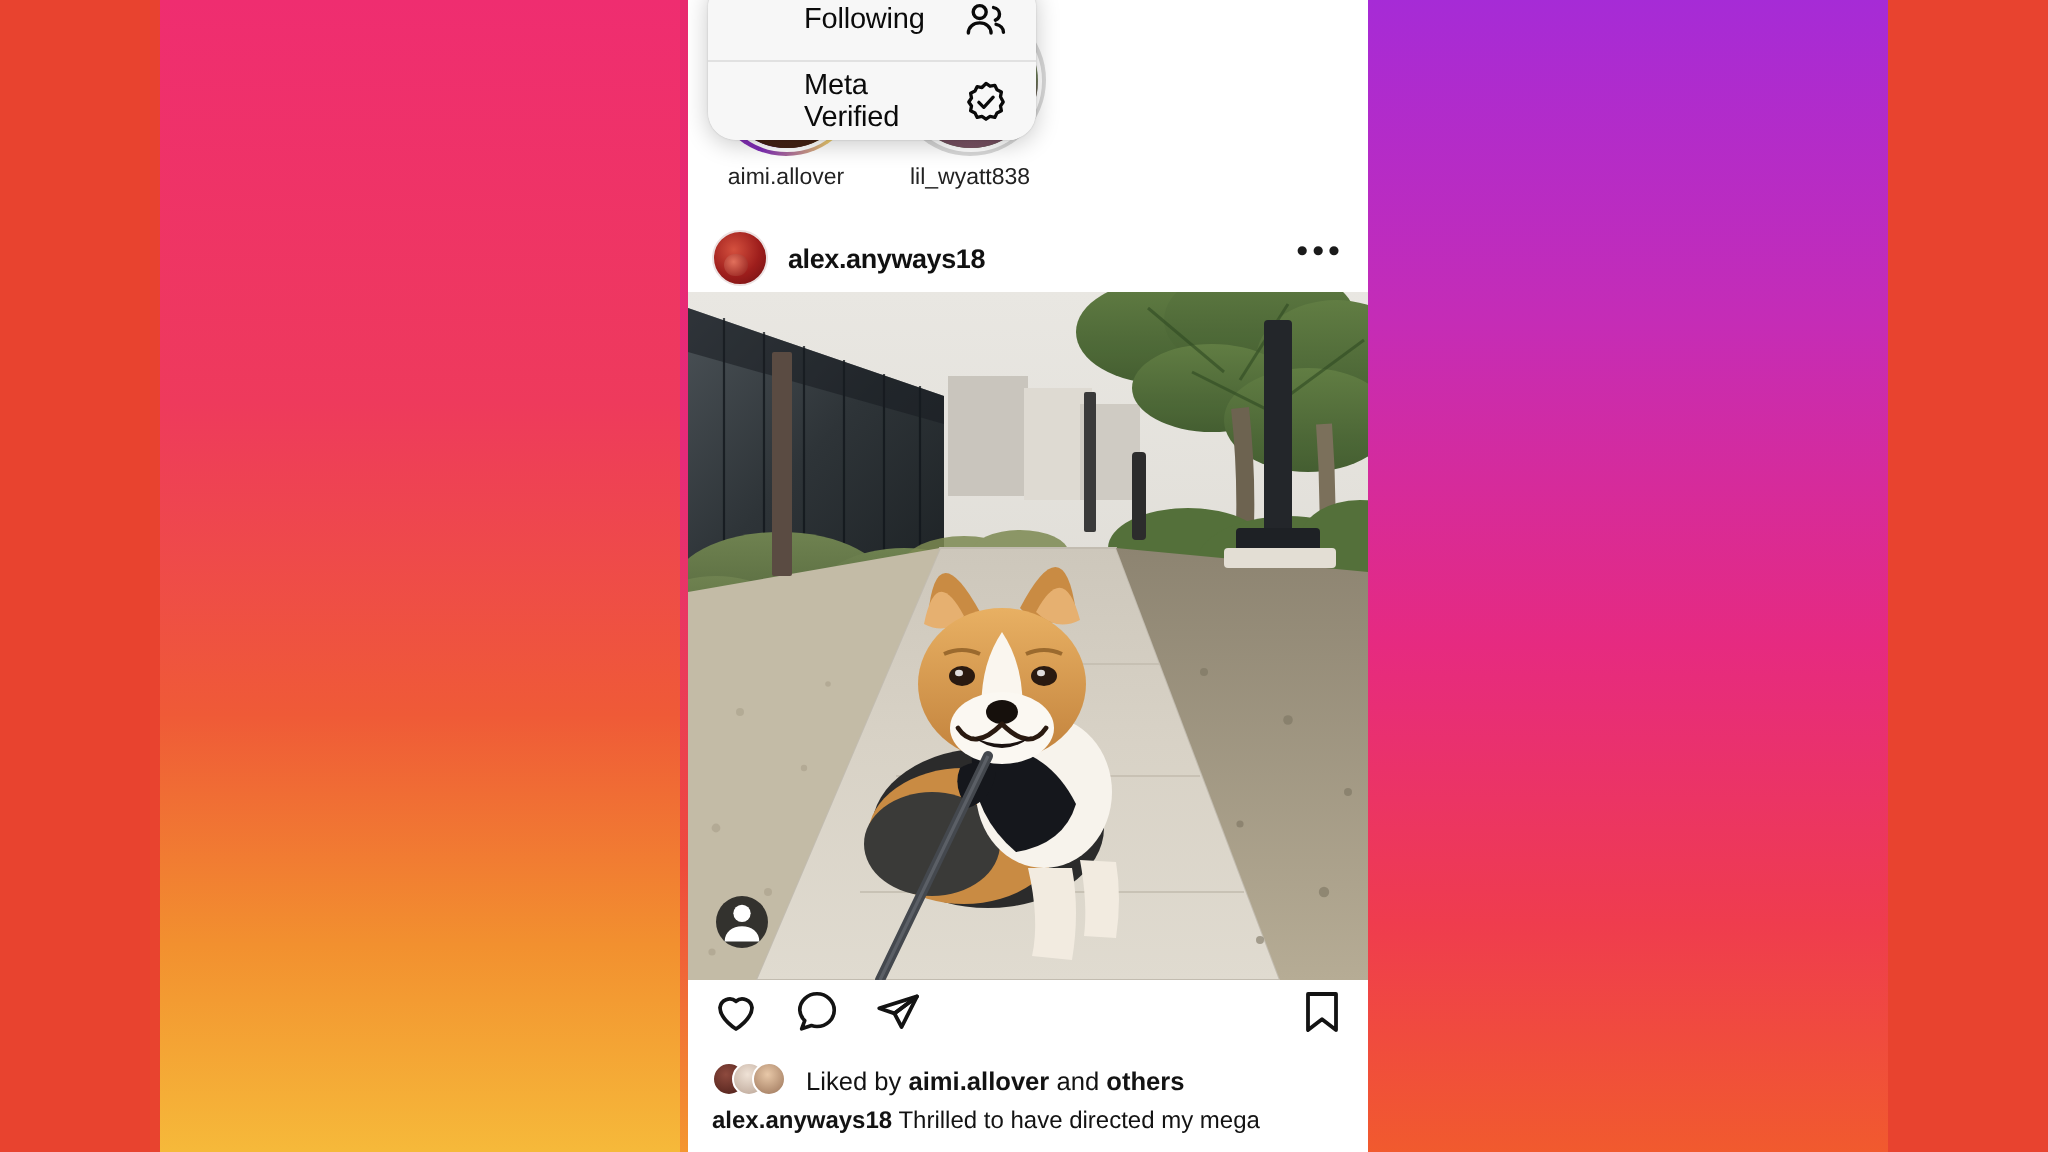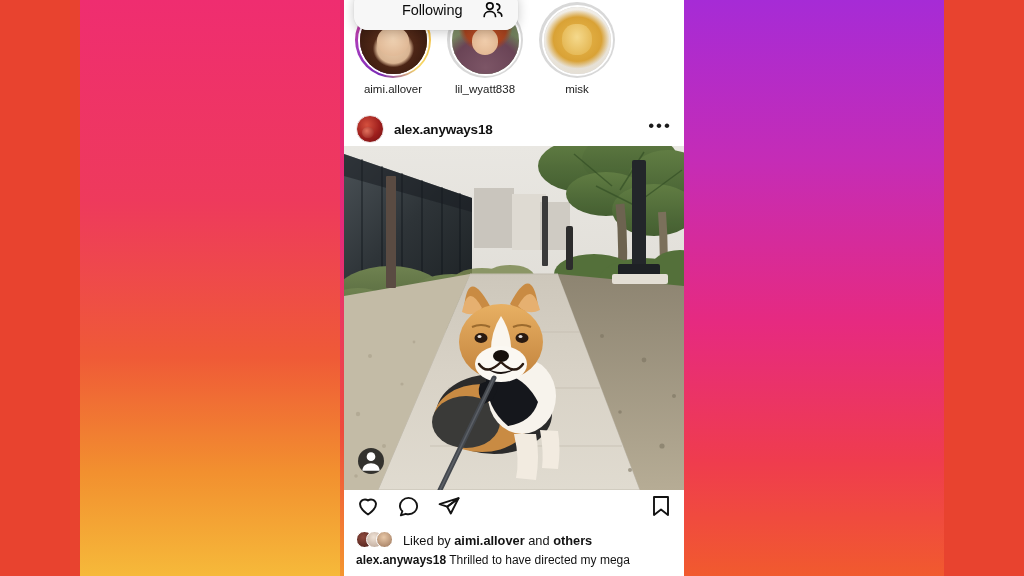--- a/index.html
+++ b/index.html
@@ -311,46 +311,47 @@
 
       <div class="story">
         <div class="story-ring ring-seen">
           <div class="story-inner">
             <div class="av av-wyatt"></div>
           </div>
         </div>
         <div class="story-name">lil_wyatt838</div>
       </div>
 
-      <div class="story">
-        <div class="story-ring ring-seen">
-          <div class="story-inner">
-            <div class="av av-misk"></div>
-          </div>
-        </div>
-        <div class="story-name">misk</div>
-      </div>
 
     </div>
 
     <div id="dropdown">
 
       <div class="menu-item">
         <span class="mi-label">Following</span>
         <span class="mi-icon">
           <svg width="22" height="18" viewBox="0 0 24 20" fill="none" stroke="#0a0a0a" stroke-width="1.9" stroke-linecap="round" stroke-linejoin="round">
             <circle cx="8.5" cy="5.6" r="3.6"></circle>
             <path d="M2.2 17.2c0-3.3 2.8-5.6 6.3-5.6s6.3 2.3 6.3 5.6"></path>
             <path d="M16.2 3.1c1.9.3 3.3 1.8 3.3 3.6 0 1.5-.9 2.8-2.3 3.4"></path>
             <path d="M17.6 12.4c2.4.5 4.1 2.2 4.1 4.4"></path>
           </svg>
         </span>
       </div>
 
 
+      <div class="menu-item">
+        <span class="mi-label">Meta Verified</span>
+        <span class="mi-icon">
+          <svg width="22" height="22" viewBox="0 0 24 24" fill="none" stroke="#0a0a0a" stroke-width="1.8" stroke-linecap="round" stroke-linejoin="round">
+            <path d="M12 1.9l2.2 1.5 2.6-.5 1.2 2.4 2.4 1.2-.5 2.6L21.4 12l-1.5 2.2.5 2.6-2.4 1.2-1.2 2.4-2.6-.5L12 21.4l-2.2-1.5-2.6.5-1.2-2.4-2.4-1.2.5-2.6L2.6 12l1.5-2.2-.5-2.6 2.4-1.2 1.2-2.4 2.6.5z"></path>
+            <path d="M8.1 12.2l2.7 2.7 5.1-5.5"></path>
+          </svg>
+        </span>
+      </div>
 
     </div>
 
     <div id="post-header">
       <div id="post-avatar"></div>
       <div id="post-username">alex.anyways18</div>
       <div id="post-more">•••</div>
     </div>
 
     <div id="photo">

